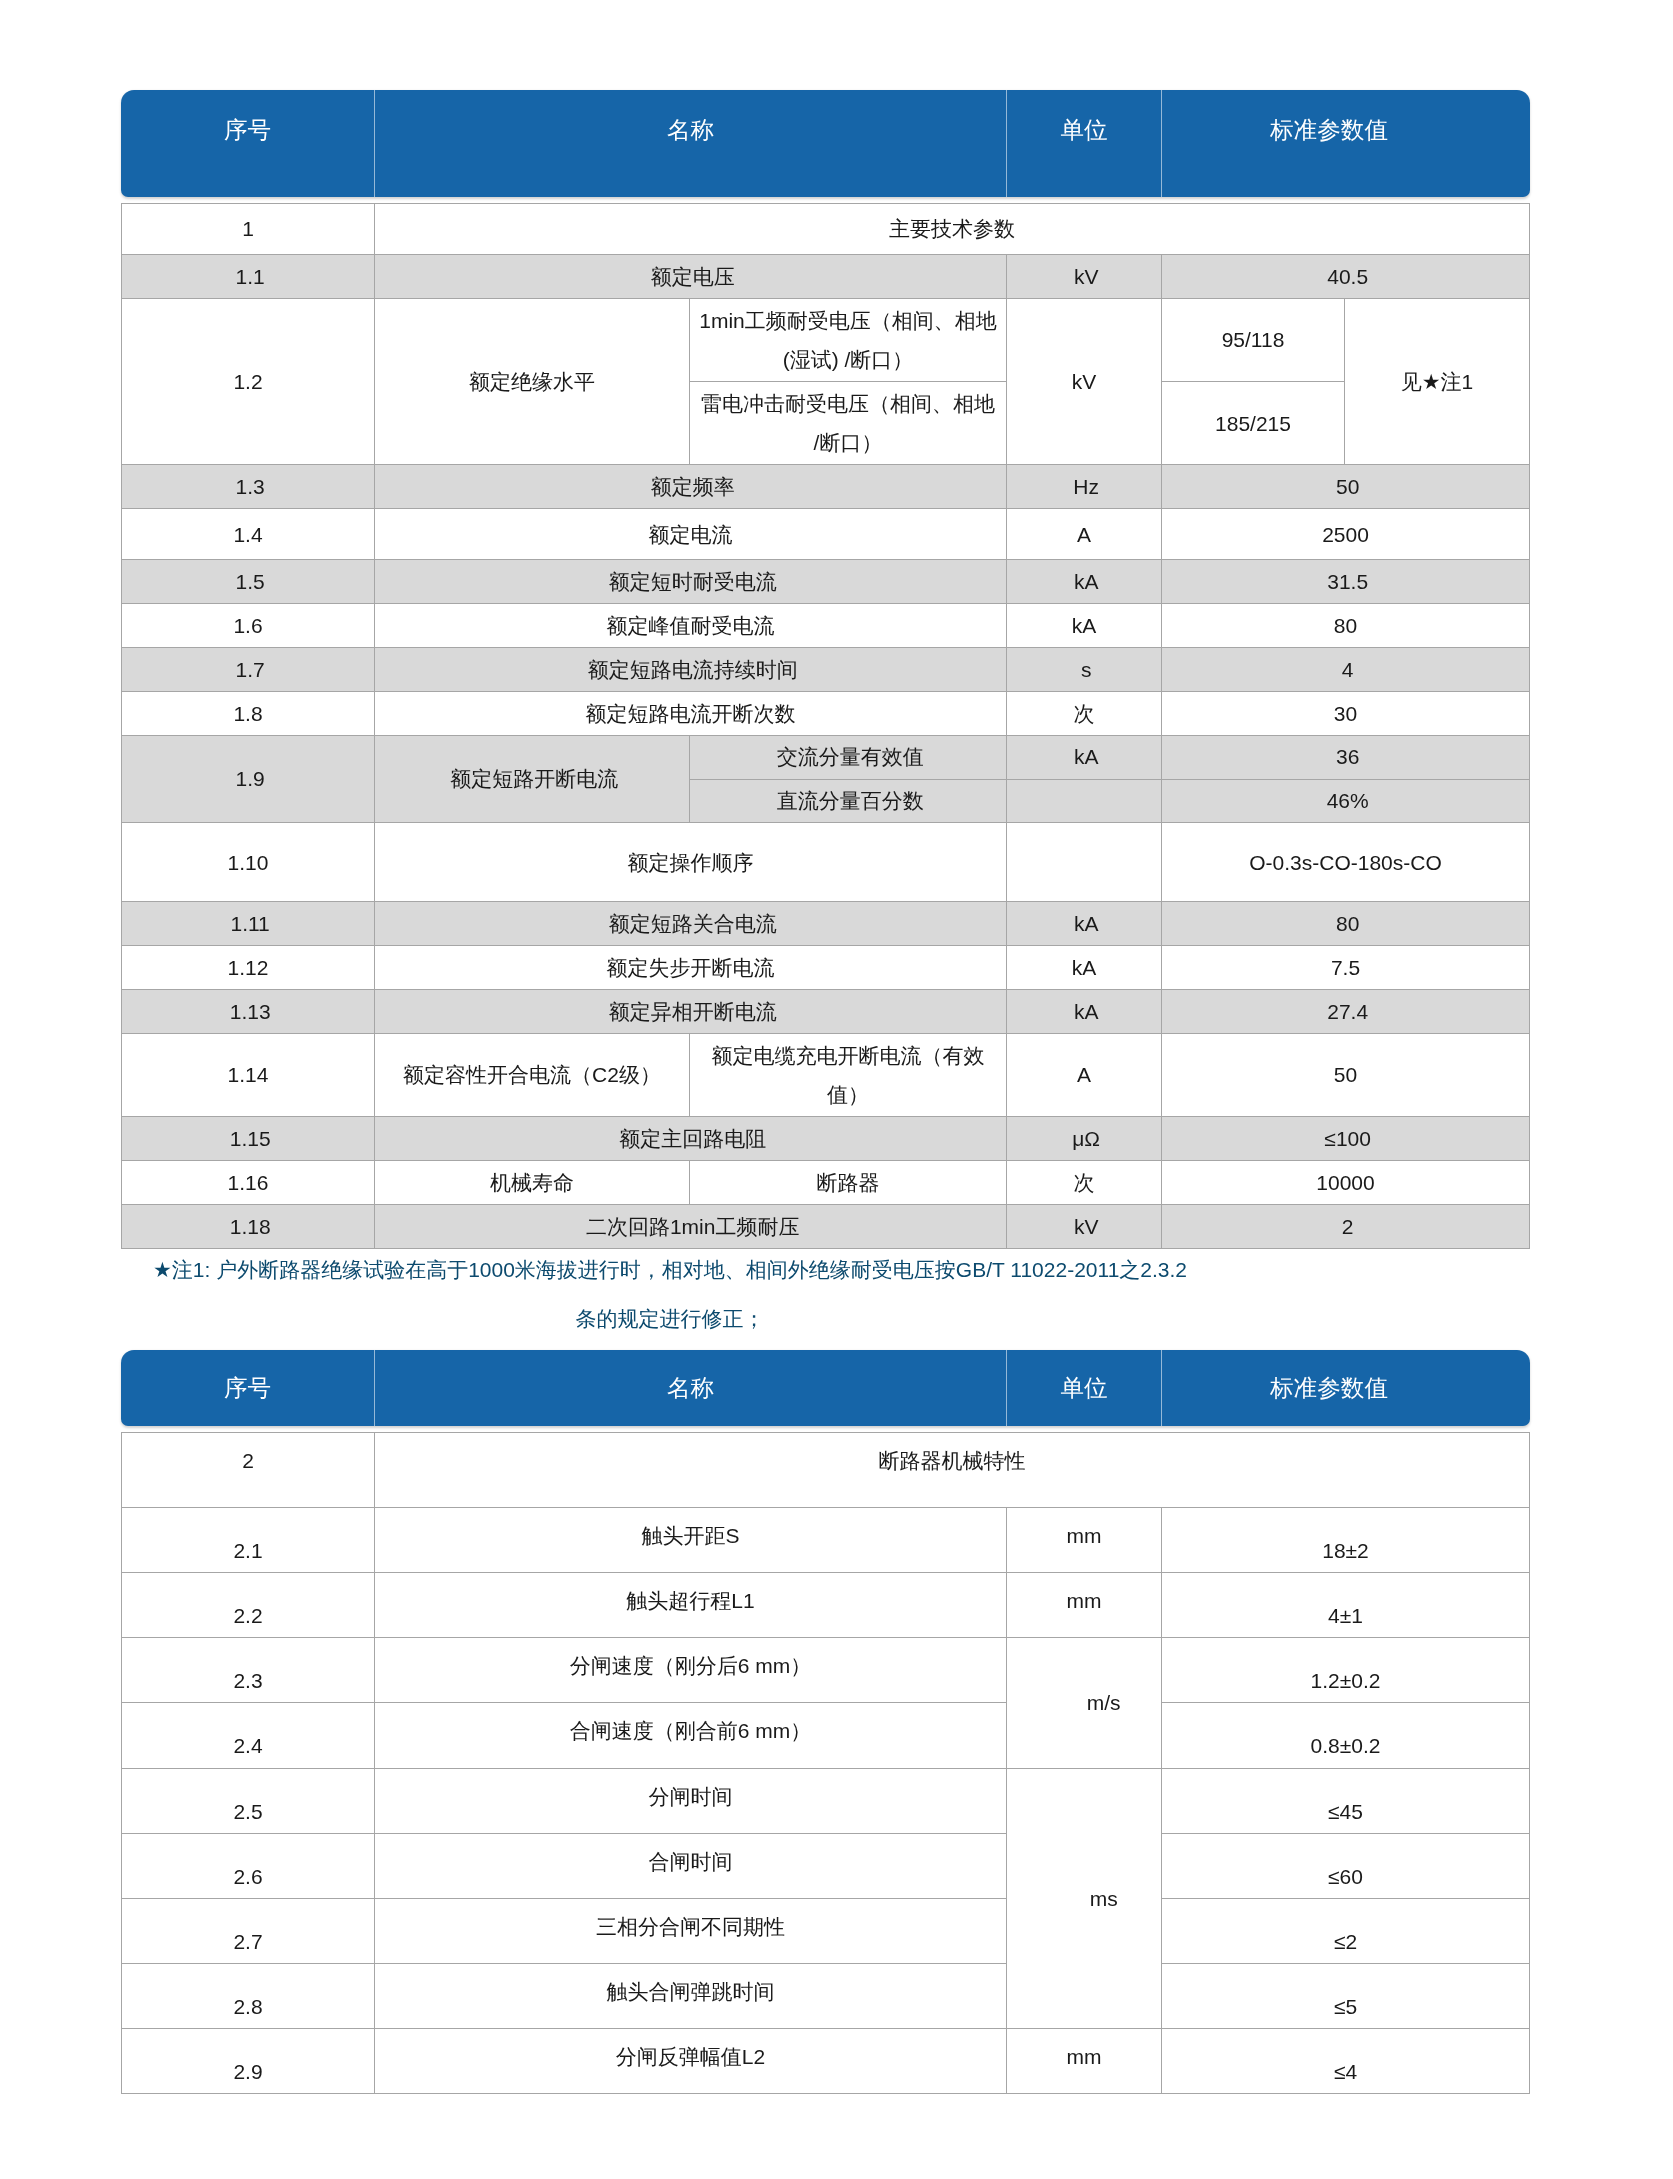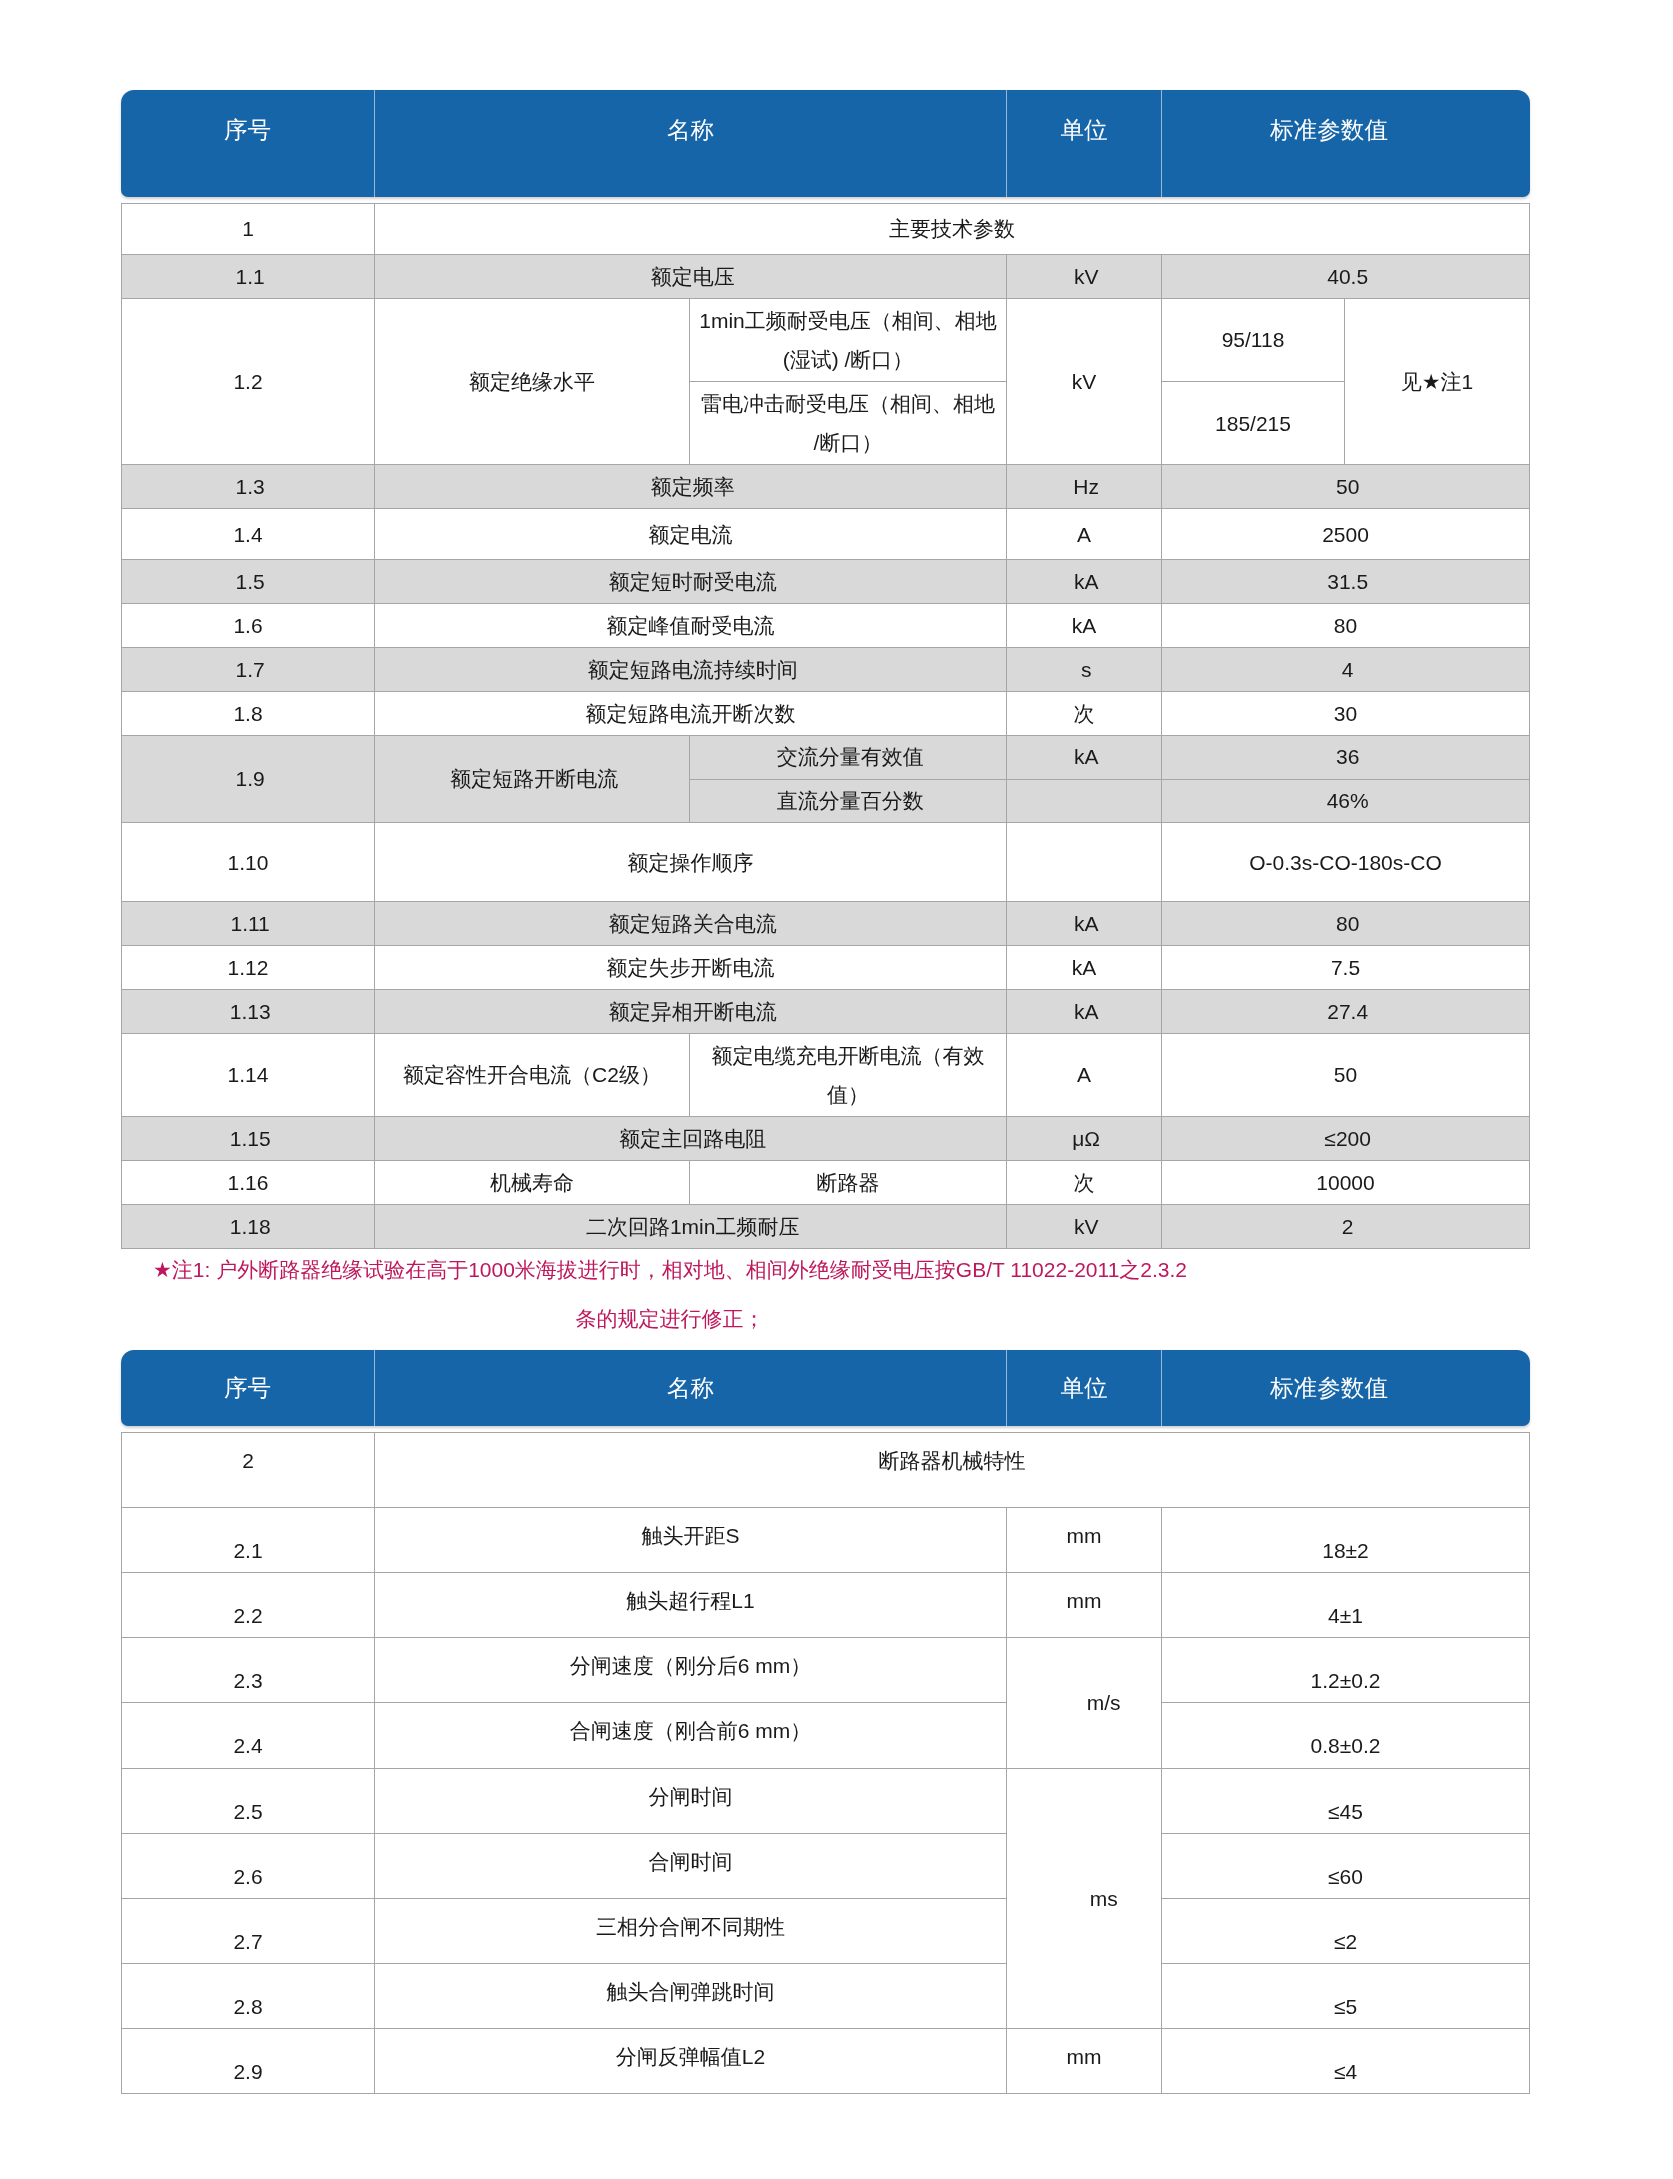--- a/index.html
+++ b/index.html
@@ -27,21 +27,21 @@
   tr.plain td{background:#ffffff;}
   td.top{vertical-align:top;padding-top:5.2px;}
   
   .t2 td{vertical-align:top;}
   .t2 td.nm,.t2 td.un{padding-top:7.9px;}
   .t2 td.num,.t2 td.val{padding-top:23px;}
   .t2 td.unit-span{vertical-align:middle;padding-top:1.7px;padding-left:48px;}
 
   
   .note{position:absolute;left:138px;top:1245px;width:1064px;text-align:center;
-        font-size:21px;line-height:49px;color:#be185d;}
+        font-size:21px;line-height:49px;color:#0c4a6e;}
   .note div{white-space:nowrap;}
 </style>
 </head>
 <body>
 
 <div class="page">
 
   <div class="thead thead1">
     <div class="th th-a">
         <span>序号</span>
@@ -165,21 +165,21 @@
       <td>1.14</td>
       <td>额定容性开合电流（C2级）</td>
       <td>额定电缆充电开断电流（有效值）</td>
       <td>A</td>
       <td colspan="2">50</td>
     </tr>
     <tr class="alt" style="height:40px">
       <td>1.15</td>
       <td colspan="2">额定主回路电阻</td>
       <td>μΩ</td>
-      <td colspan="2">≤200</td>
+      <td colspan="2">≤100</td>
     </tr>
     <tr class="plain" style="height:41px">
       <td>1.16</td>
       <td>机械寿命</td>
       <td>断路器</td>
       <td>次</td>
       <td colspan="2">10000</td>
     </tr>
     <tr class="alt" style="height:42px">
       <td>1.18</td>

